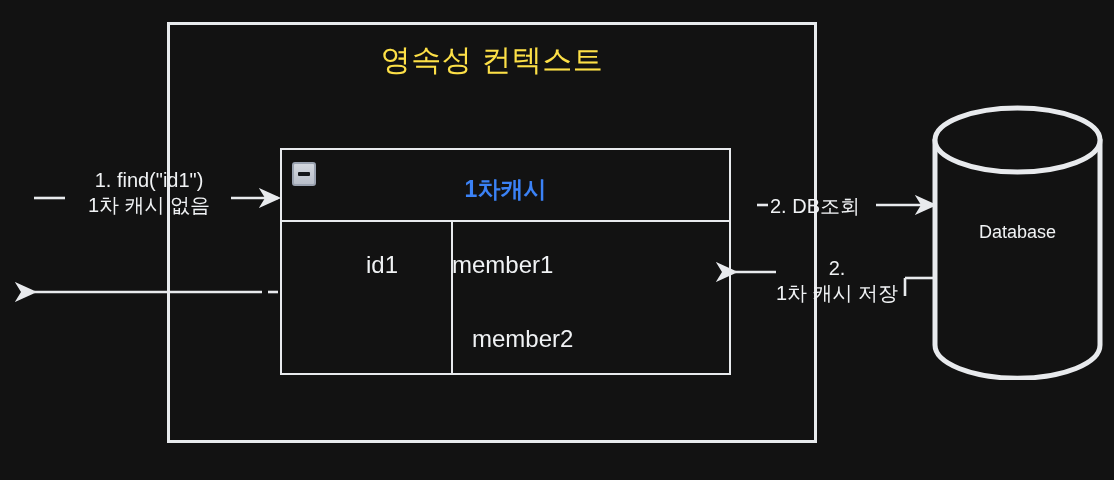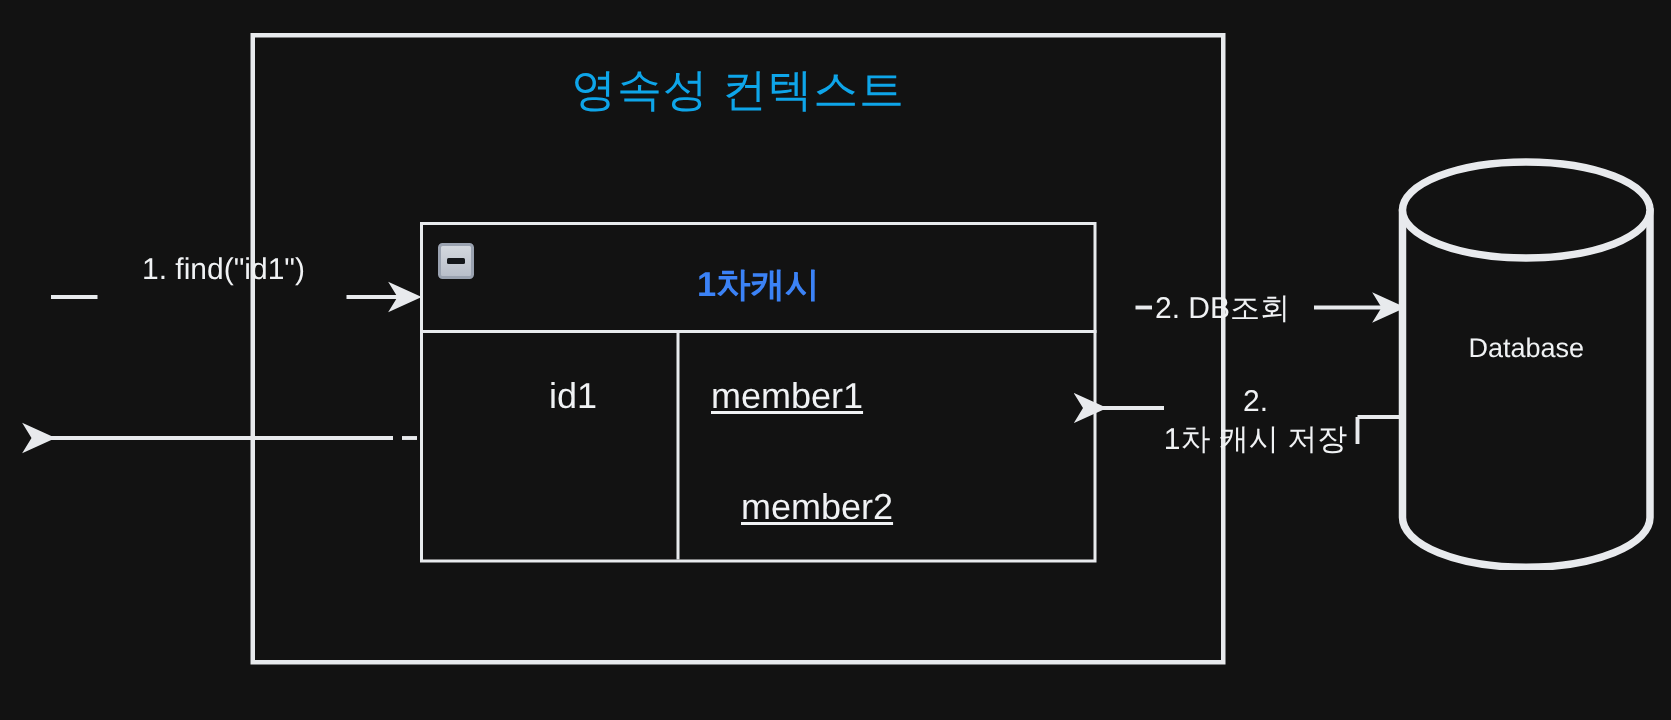--- a/index.html
+++ b/index.html
@@ -34,21 +34,21 @@
     background: #121212;
   }
   #pc-title {
     left: 167px;
     top: 40px;
     width: 650px;
     text-align: center;
     font-size: 30px;
     font-weight: 400;
     letter-spacing: 0.5px;
-    color: #0ea5e9;
+    color: #fde047;
     white-space: nowrap;
   }
 
   
   #cache-box {
     left: 280px;
     top: 148px;
     width: 451px;
     height: 227px;
     border: 2px solid #e8eaed;
@@ -99,21 +99,21 @@
     height: 151px;
     background: #e8eaed;
   }
   .cache-cell {
     font-size: 24px;
     color: #f0f2f4;
     white-space: nowrap;
     line-height: 1;
   }
   .cell-key { left: 280px; width: 204px; text-align: center; }
-  .cell-val { left: 474px; text-align: right; text-decoration: underline; }
+  .cell-val { left: 452px; text-align: right; }
   #row0-key { top: 253px; }
   #row0-val { top: 253px; }
   #row1-key { top: 327px; }
   #row1-val { top: 327px; margin-left: 20px; }
 
   
   #db-shape { left: 930px; top: 105px; width: 175px; height: 275px; }
   #db-label {
     left: 930px;
     top: 222px;
@@ -203,20 +203,21 @@
       <line x1="876" y1="205" x2="934" y2="205" marker-end="url(#ah-r)"></line>
 
       <line x1="937" y1="278" x2="905" y2="278"></line>
       <line x1="905" y1="278" x2="905" y2="296"></line>
       <line x1="776" y1="272" x2="735" y2="272" marker-end="url(#ah-l)"></line>
     </g>
   </svg>
 
   <div class="abs edge-label" id="lbl-find">
     <div>1. find("id1")</div>
+    <div>1차 캐시 없음</div>
   </div>
 
 
   <div class="abs edge-label" id="lbl-dbquery">2. DB조회</div>
 
   <div class="abs edge-label" id="lbl-store">
     <div>2.</div>
     <div>1차 캐시 저장</div>
   </div>
 

